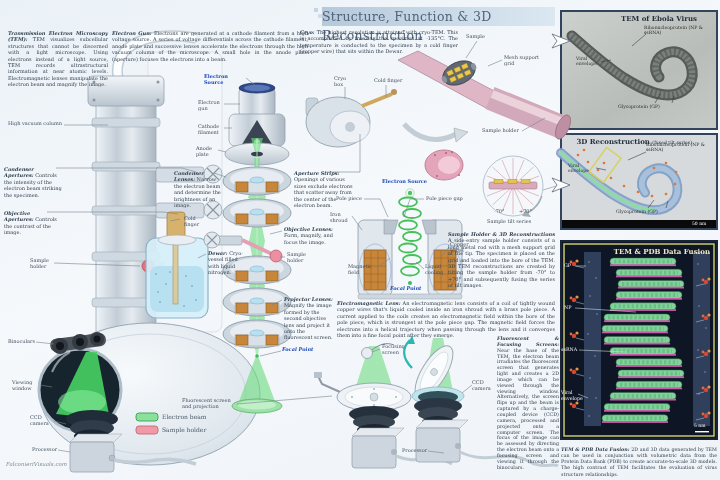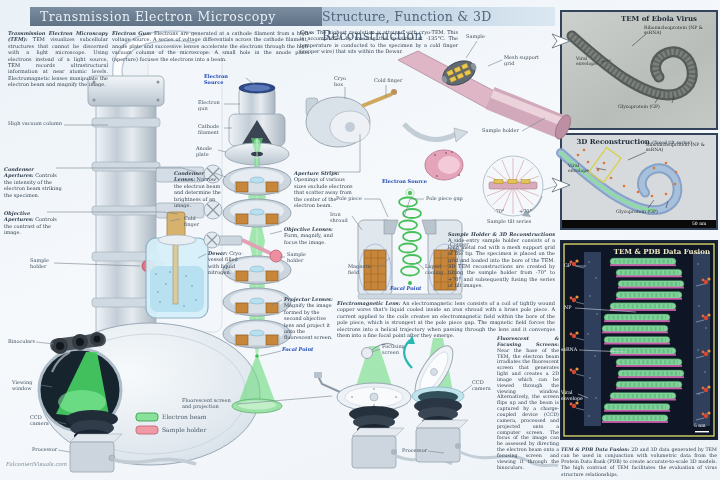--- a/index.html
+++ b/index.html
@@ -24,21 +24,20 @@
   .scale{position:absolute;font-size:4.5px;color:#fff;z-index:2;}
   svg{position:absolute;left:0;top:0;z-index:1;pointer-events:none;}
   .legendtxt{position:absolute;font-size:6px;color:#4a5a68;z-index:2;}
   .sig{position:absolute;font-size:5.5px;font-style:italic;color:#7e8c98;z-index:2;}
 </style>
 </head>
 <body>
 
 <div id="poster">
 
-  <div class="hdrL">Transmission Electron Microscopy</div>
   <div class="hdrR">Structure, Function &amp; 3D Reconstruction</div>
 
   <div class="panel" style="left:560px;top:10px;width:158px;height:120px;border:2px solid #33435c;background:linear-gradient(145deg,#cdd1cd,#b9bdb9 60%,#c6cac6);"></div>
   <div class="panel" style="left:560px;top:133px;width:158px;height:97px;border:2px solid #33435c;background:#d6dadd;"></div>
   <div class="panel" style="left:560px;top:240px;width:158px;height:200px;border:2px solid #1a2438;background:#0e1626;"></div>
 
   <svg width="720" height="480" viewBox="0 0 720 480">
     <defs>
       <linearGradient id="gm" x1="0" y1="0" x2="1" y2="0">
         <stop offset="0" stop-color="#eef3f7"></stop>

